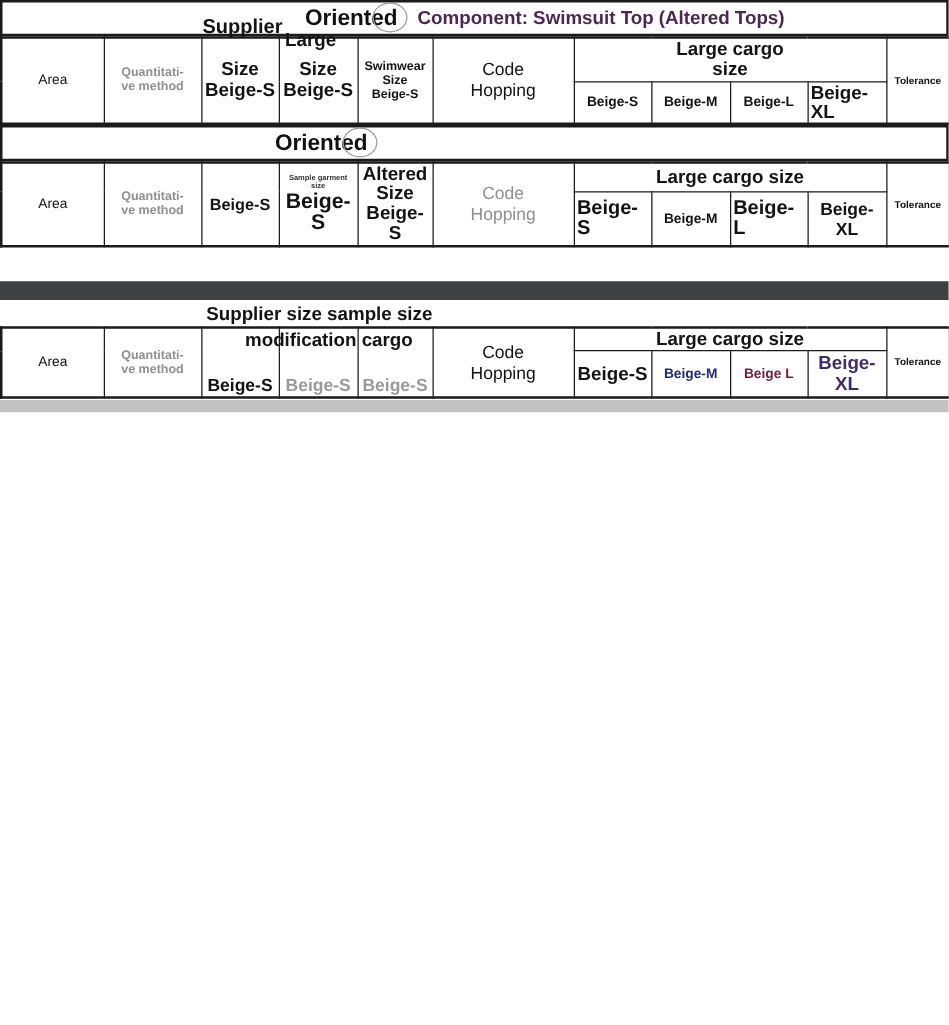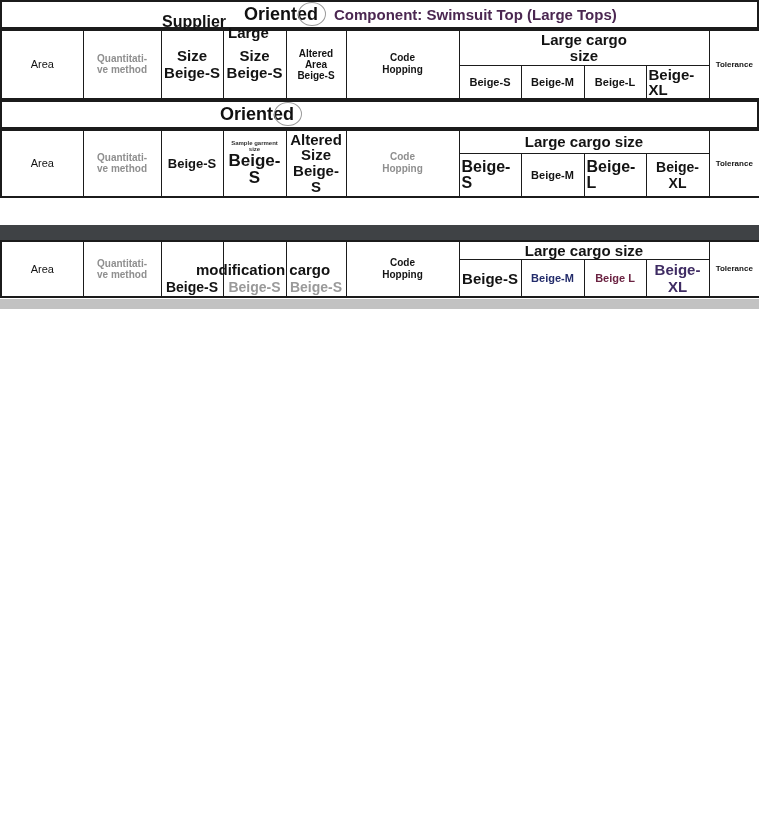--- a/index.html
+++ b/index.html
@@ -18,21 +18,21 @@
   table.t{border-collapse:collapse;table-layout:fixed;width:759px;border:2px solid #1b1b1b;}
   table.t th,table.t td{border:1px solid #1b1b1b;padding:1px 2px;vertical-align:middle;text-align:center;overflow:visible;}
   .pre{white-space:pre-line;}
 
   .h-area{font-size:11px;font-weight:normal;}
   .h-method{font-size:10px;font-weight:bold;color:#8f8f8f;}
   .h-size{font-size:15px;font-weight:bold;line-height:1.15;}
   .h-size-med{font-size:13px;font-weight:bold;}
   .h-alt{font-size:10px;font-weight:bold;text-align:left;vertical-align:top;line-height:1.1;}
   .h-alt-big{font-size:15px;font-weight:bold;text-align:left;vertical-align:top;line-height:1.05;}
-  .h-code{font-size:10px;font-weight:bold;line-height:1.2;}
+  .h-code{font-size:14px;font-weight:normal;line-height:1.2;}
   .t2 .h-code{color:#8f8f8f;}
   .h-cargo{font-size:15px;font-weight:bold;line-height:1.05;border-bottom-color:#555;}
   .h-sub{font-size:11px;font-weight:bold;}
   .h-tol{font-size:8px;font-weight:bold;}
   .t1 .s4{font-size:15px;text-align:left;line-height:1.0;}
   .t2 .s1,.t2 .s3{font-size:16px;text-align:left;line-height:0.95;}
   .t2 .s4{font-size:14px;}
   .t3 .s1{font-size:15px;}
   .t3 .s2{color:#232c6b;}
   .t3 .s3{color:#6b2342;}
@@ -53,21 +53,21 @@
   .t3-modline{position:absolute;left:196px;top:21px;font-size:15px;font-weight:bold;z-index:3;}
 </style>
 </head>
 <body>
 
 <div class="page">
 
   <section class="tbl-sec sec1">
     <div class="title-box">
       <span class="t-word"><span>Oriented</span><span class="circle"></span></span>
-      <span class="t-main">Component: Swimsuit Top (Large Tops)</span>
+      <span class="t-main">Component: Swimsuit Top (Altered Tops)</span>
     </div>
     <span class="ov ov-supplier">Supplier</span>
     <span class="ov ov-sample">Large</span>
     <table class="t t1">
       <colgroup>
           <col style="width:82px">
           <col style="width:78px">
           <col style="width:62px">
           <col style="width:63px">
           <col style="width:60px">
@@ -80,21 +80,21 @@
         </colgroup>
       <thead>
         <tr>
           <th rowspan="2" class="h-area">Area</th>
           <th rowspan="2" class="h-method pre">Quantitati-
 ve method</th>
           <th rowspan="2" class="h-size pre">Size
 Beige-S</th>
           <th rowspan="2" class="h-size pre">Size
 Beige-S</th>
-          <th rowspan="2" class="h-alt pre">Altered Area
+          <th rowspan="2" class="h-alt pre">Swimwear Size
 Beige-S</th>
           <th rowspan="2" class="h-code pre">Code
 Hopping</th>
           <th colspan="4" class="h-cargo pre">Large cargo
 size</th>
           <th rowspan="2" class="h-tol">Tolerance</th>
         </tr>
         <tr>
           <th class="h-sub">Beige-S</th>
           <th class="h-sub">Beige-M</th>
@@ -147,20 +147,21 @@
           <th class="h-sub s4">Beige-XL</th>
         </tr>
       </thead>
       <tbody></tbody>
     </table>
   </section>
 
   <div class="bar-dark"></div>
 
   <section class="tbl-sec sec3">
+    <div class="t3-topline">Supplier size sample size</div>
     <div class="t3-modline">modification cargo</div>
     <table class="t t3">
       <colgroup>
           <col style="width:82px">
           <col style="width:78px">
           <col style="width:62px">
           <col style="width:63px">
           <col style="width:60px">
           <col style="width:113px">
           <col style="width:62px">

